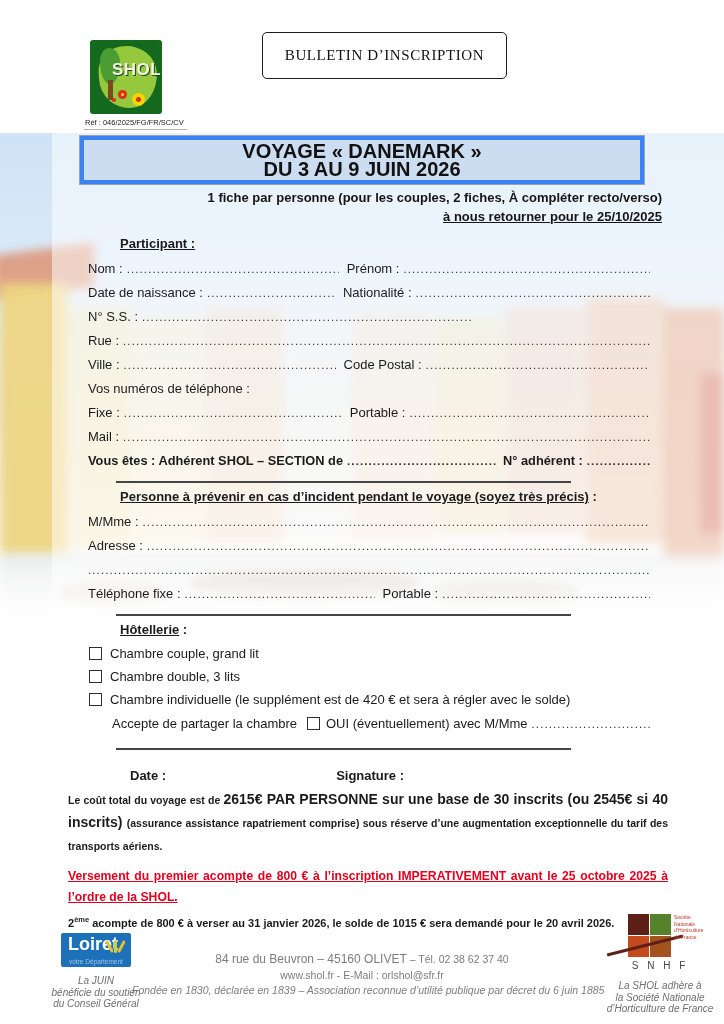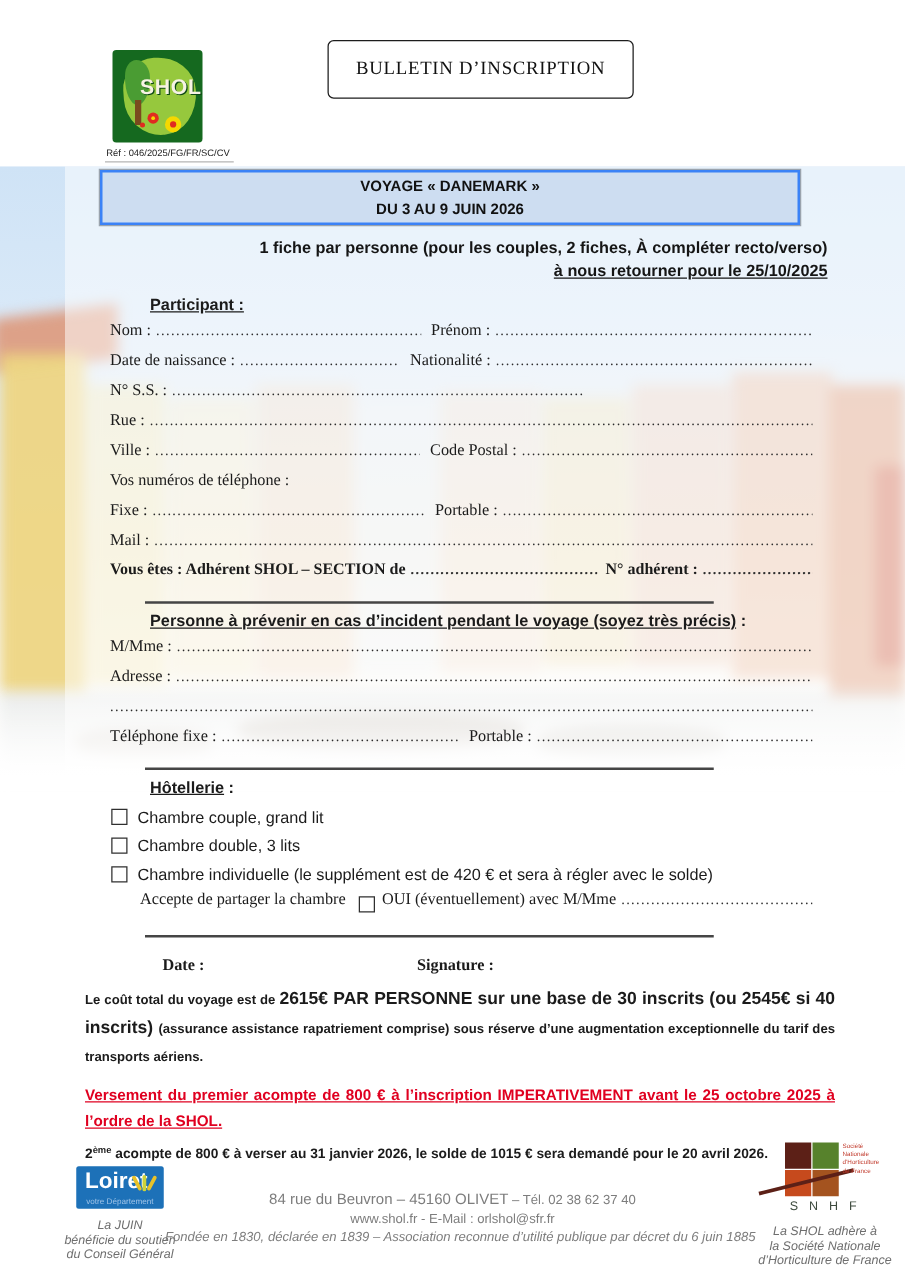--- a/index.html
+++ b/index.html
@@ -40,31 +40,31 @@
   .fl-red{left:28px;top:50px;width:9px;height:9px;background:#e02b20;}
   .fl-red-c{left:31px;top:53px;width:3px;height:3px;background:#f5d800;}
   .fl-yel{left:42px;top:53px;width:13px;height:13px;background:#f5d800;}
   .fl-yel-c{left:46px;top:57px;width:5px;height:5px;background:#e02b20;}
   .fl-dot{left:22px;top:58px;width:4px;height:4px;background:#e02b20;}
   .ref{position:absolute;left:84px;top:117px;font-size:7.5px;color:#222;background:#fff;padding:1px 3px 2px 1px;border-bottom:1px solid #b5b5b5;}
   .bulletin-box{position:absolute;left:262px;top:32px;width:243px;height:45px;border:1.5px solid #1c1c1c;border-radius:5px;background:#fff;display:flex;align-items:center;justify-content:center;}
   .bulletin-box span{font-family:"Liberation Serif",serif;font-size:15px;letter-spacing:.6px;color:#111;}
 
   
-  .title-box{position:absolute;left:80px;top:136px;width:556px;background:#cdddf1;border:2px solid #3b82f6;outline:1px solid #9aa3ad;text-align:center;font-weight:bold;font-size:12px;line-height:18px;color:#111;padding:2px 0;}
+  .title-box{position:absolute;left:80px;top:136px;width:556px;background:#cdddf1;border:4px solid #3b82f6;outline:1px solid #9aa3ad;text-align:center;font-weight:bold;font-size:20px;line-height:18px;color:#111;padding:2px 0;}
 
   
   .intro{position:absolute;left:62px;top:188px;width:600px;text-align:right;font-weight:bold;font-size:13px;line-height:19px;color:#151515;}
   .u{text-decoration:underline;}
 
   
   .form{position:absolute;left:88px;top:232px;width:562px;font-size:13px;}
   .h{font-weight:bold;height:20px;margin-top:4px;}
   .hu{text-decoration:underline;margin-left:32px;}
-  .row{display:flex;align-items:flex-start;height:24px;font-family:Liberation Serif, serif;}
+  .row{display:flex;align-items:center;height:24px;}
   .lbl{white-space:nowrap;padding-right:4px;}
   .dots{flex:1 1 auto;overflow:hidden;white-space:nowrap;min-width:0;color:#2b2b2b;}
   .dots::after{font-size:11.5px;letter-spacing:1.1px;content:"......................................................................................................................................................................................................................................................................................................................";}
   .dots.w212{flex:0 0 212px;}
   .dots.w128{flex:0 0 128px;}
   .dots.w330{flex:0 0 330px;}
   .dots.w218{flex:0 0 218px;}
   .dots.w150{flex:0 0 150px;}
   .dots.w190{flex:0 0 190px;}
   .row.vous{font-weight:bold;font-size:12.8px;}

